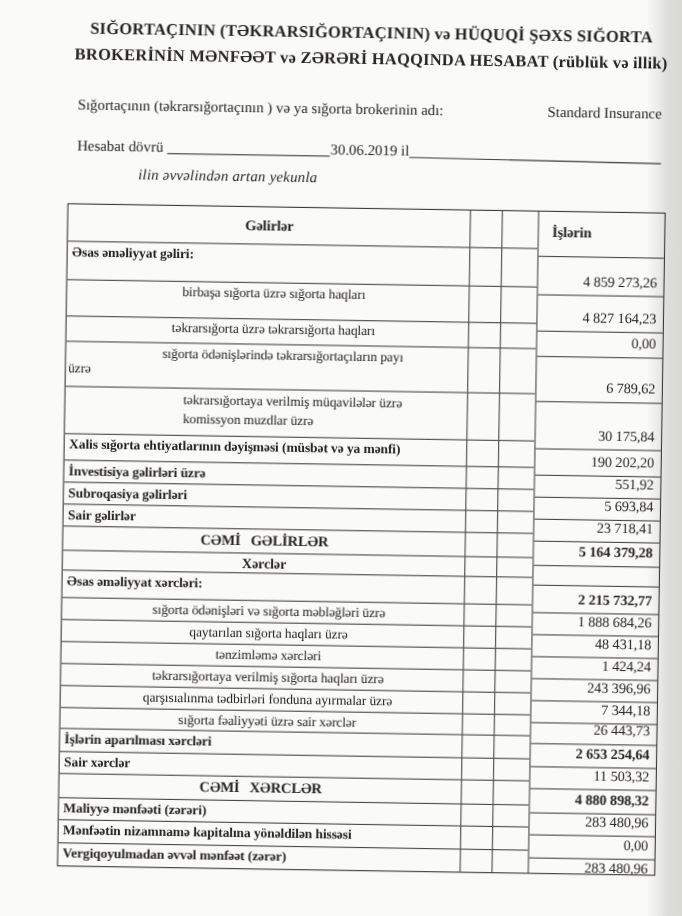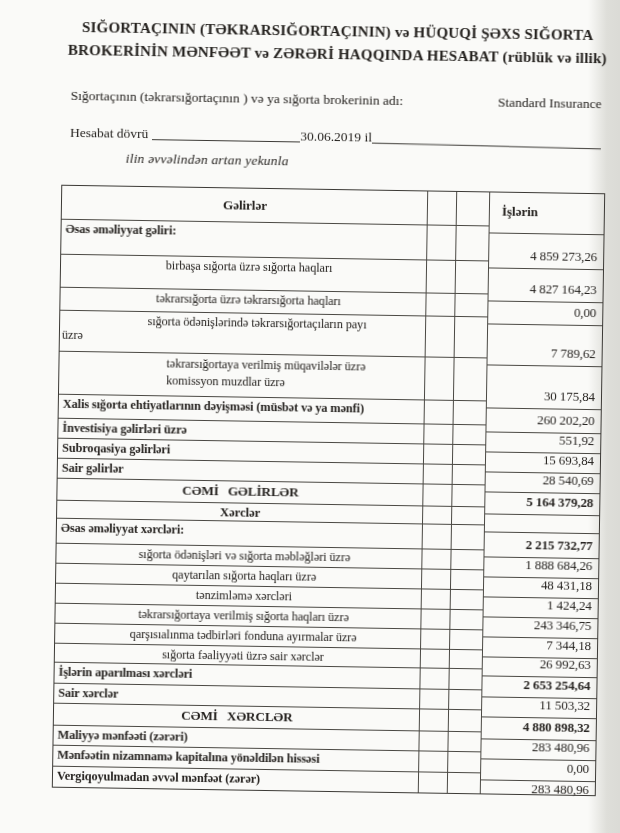--- a/index.html
+++ b/index.html
@@ -168,64 +168,64 @@
           </div>
         </div>
         <div class="tr wrap">
           <div class="c label">
             <span class="l1">sığorta ödənişlərində təkrarsığortaçıların payı</span>
             <span class="l2">üzrə</span>
           </div>
           <div class="c n1"></div>
           <div class="c n2"></div>
           <div class="c amt">
-            <span>7 789,62</span>
+            <span>6 789,62</span>
           </div>
         </div>
         <div class="tr indent">
           <div class="c label">
             <span class="l1">təkrarsığortaya verilmiş müqavilələr üzrə</span>
             <span class="l2">komissyon muzdlar üzrə</span>
           </div>
           <div class="c n1"></div>
           <div class="c n2"></div>
           <div class="c amt">
             <span>30 175,84</span>
           </div>
         </div>
         <div class="tr head">
           <div class="c label">Xalis sığorta ehtiyatlarının dəyişməsi (müsbət və ya mənfi)</div>
           <div class="c n1"></div>
           <div class="c n2"></div>
           <div class="c amt">
-            <span>260 202,20</span>
+            <span>190 202,20</span>
           </div>
         </div>
         <div class="tr head">
           <div class="c label">İnvestisiya gəlirləri üzrə</div>
           <div class="c n1"></div>
           <div class="c n2"></div>
           <div class="c amt">
             <span>551,92</span>
           </div>
         </div>
         <div class="tr head">
           <div class="c label">Subroqasiya gəlirləri</div>
           <div class="c n1"></div>
           <div class="c n2"></div>
           <div class="c amt">
-            <span>15 693,84</span>
+            <span>5 693,84</span>
           </div>
         </div>
         <div class="tr head">
           <div class="c label">Sair gəlirlər</div>
           <div class="c n1"></div>
           <div class="c n2"></div>
           <div class="c amt">
-            <span>28 540,69</span>
+            <span>23 718,41</span>
           </div>
         </div>
         <div class="tr total">
           <div class="c label">CƏMİ GƏLİRLƏR</div>
           <div class="c n1"></div>
           <div class="c n2"></div>
           <div class="c amt b">
             <span>5 164 379,28</span>
           </div>
         </div>
@@ -267,37 +267,37 @@
           <div class="c n2"></div>
           <div class="c amt">
             <span>1 424,24</span>
           </div>
         </div>
         <div class="tr sub">
           <div class="c label">təkrarsığortaya verilmiş sığorta haqları üzrə</div>
           <div class="c n1"></div>
           <div class="c n2"></div>
           <div class="c amt">
-            <span>243 346,75</span>
+            <span>243 396,96</span>
           </div>
         </div>
         <div class="tr sub">
           <div class="c label">qarşısıalınma tədbirləri fonduna ayırmalar üzrə</div>
           <div class="c n1"></div>
           <div class="c n2"></div>
           <div class="c amt">
             <span>7 344,18</span>
           </div>
         </div>
         <div class="tr sub">
           <div class="c label">sığorta fəaliyyəti üzrə sair xərclər</div>
           <div class="c n1"></div>
           <div class="c n2"></div>
           <div class="c amt">
-            <span>26 992,63</span>
+            <span>26 443,73</span>
           </div>
         </div>
         <div class="tr head">
           <div class="c label">İşlərin aparılması xərcləri</div>
           <div class="c n1"></div>
           <div class="c n2"></div>
           <div class="c amt b">
             <span>2 653 254,64</span>
           </div>
         </div>

